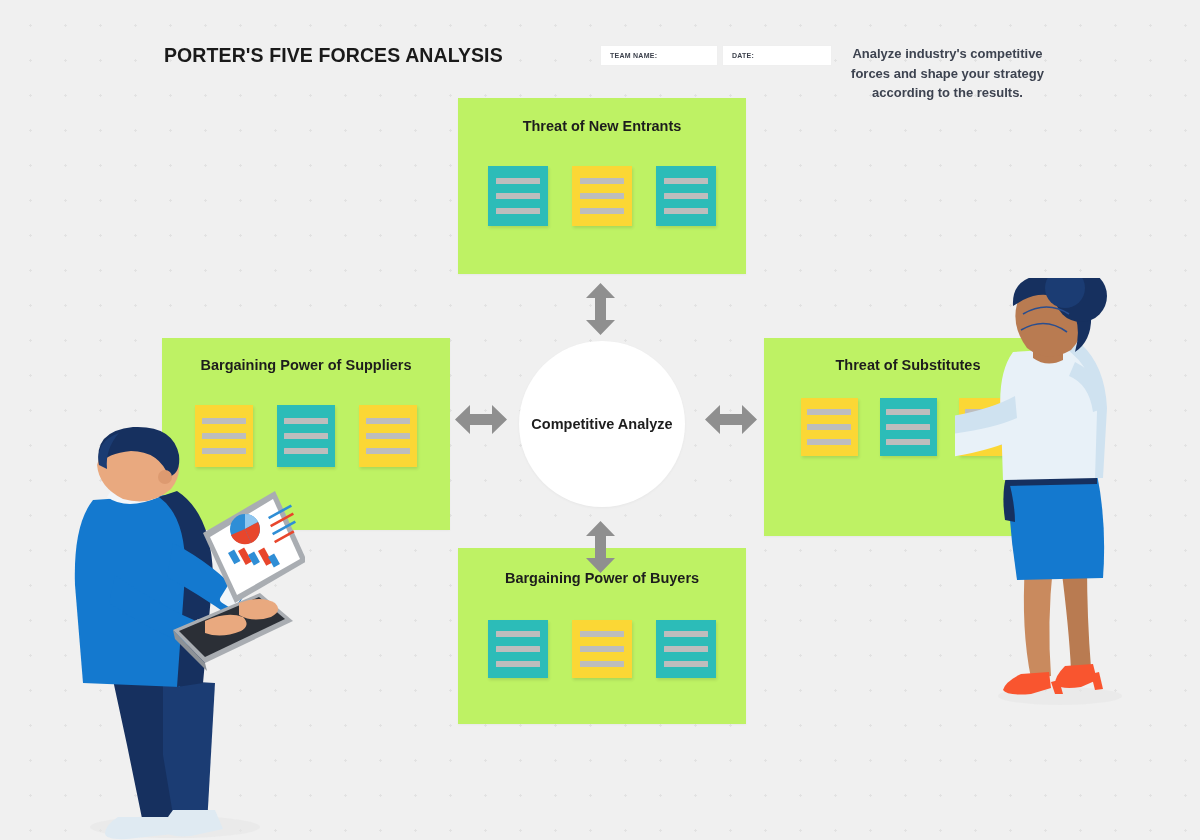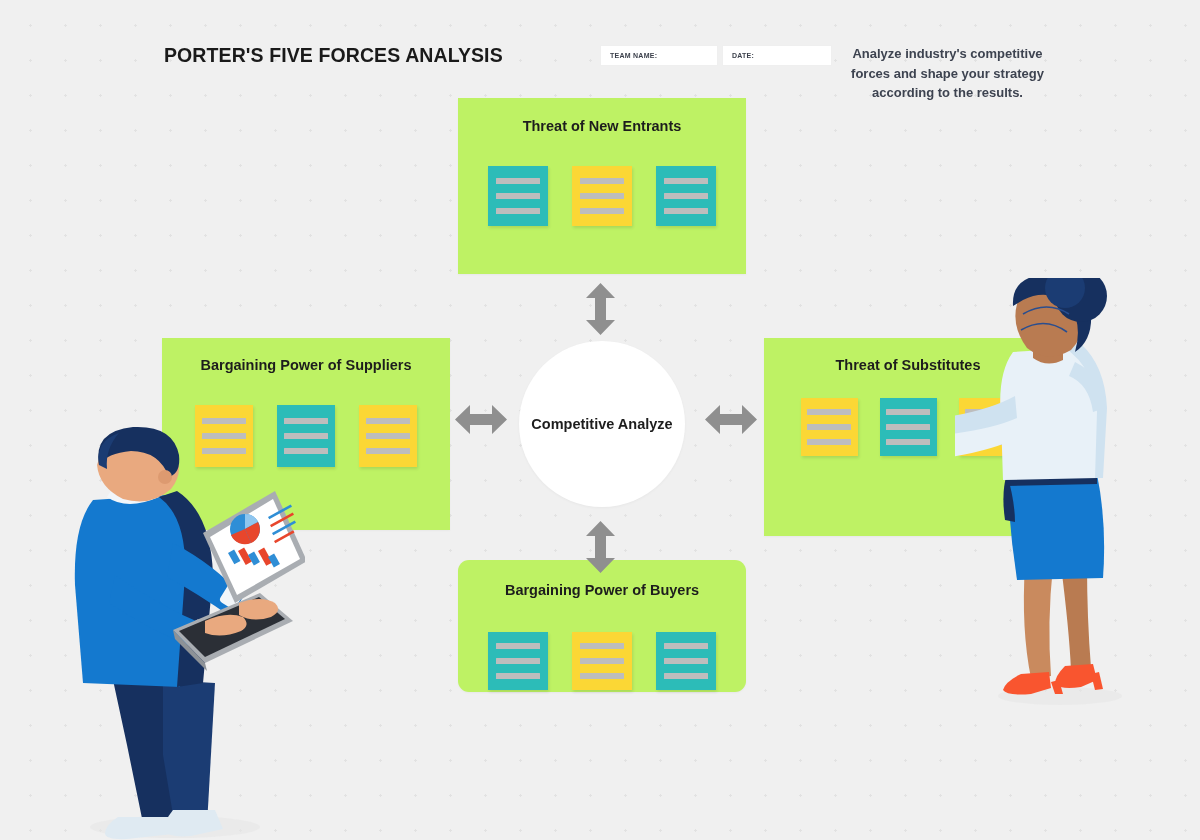--- a/index.html
+++ b/index.html
@@ -76,21 +76,21 @@
   #card-left .notes-row  { top:67px; gap:24px; }
   #card-left .note       { width:58px; height:62px; }
   #card-left .note .line { width:44px; }
 
   #card-right  { left:757px; top:338px; width:288px; height:198px;margin-left:7px; }
   #card-right .card-title{ top:19px; }
   #card-right .notes-row { top:60px; gap:22px; }
   #card-right .note      { width:57px; height:58px; }
   #card-right .note .line{ width:44px; }
 
-  #card-bottom { left:458px; top:560px; width:288px; height:132px;border-radius:11px; }
+  #card-bottom { left:458px; top:548px; width:288px; height:176px; }
   #card-bottom .card-title { top:22px; }
   #card-bottom .notes-row  { top:72px; gap:24px; }
   #card-bottom .note       { width:60px; height:58px; }
   #card-bottom .note .line { width:44px; }
 
   
   #card-top .notes-row { top:68px; }
 
   
   #center-circle {

